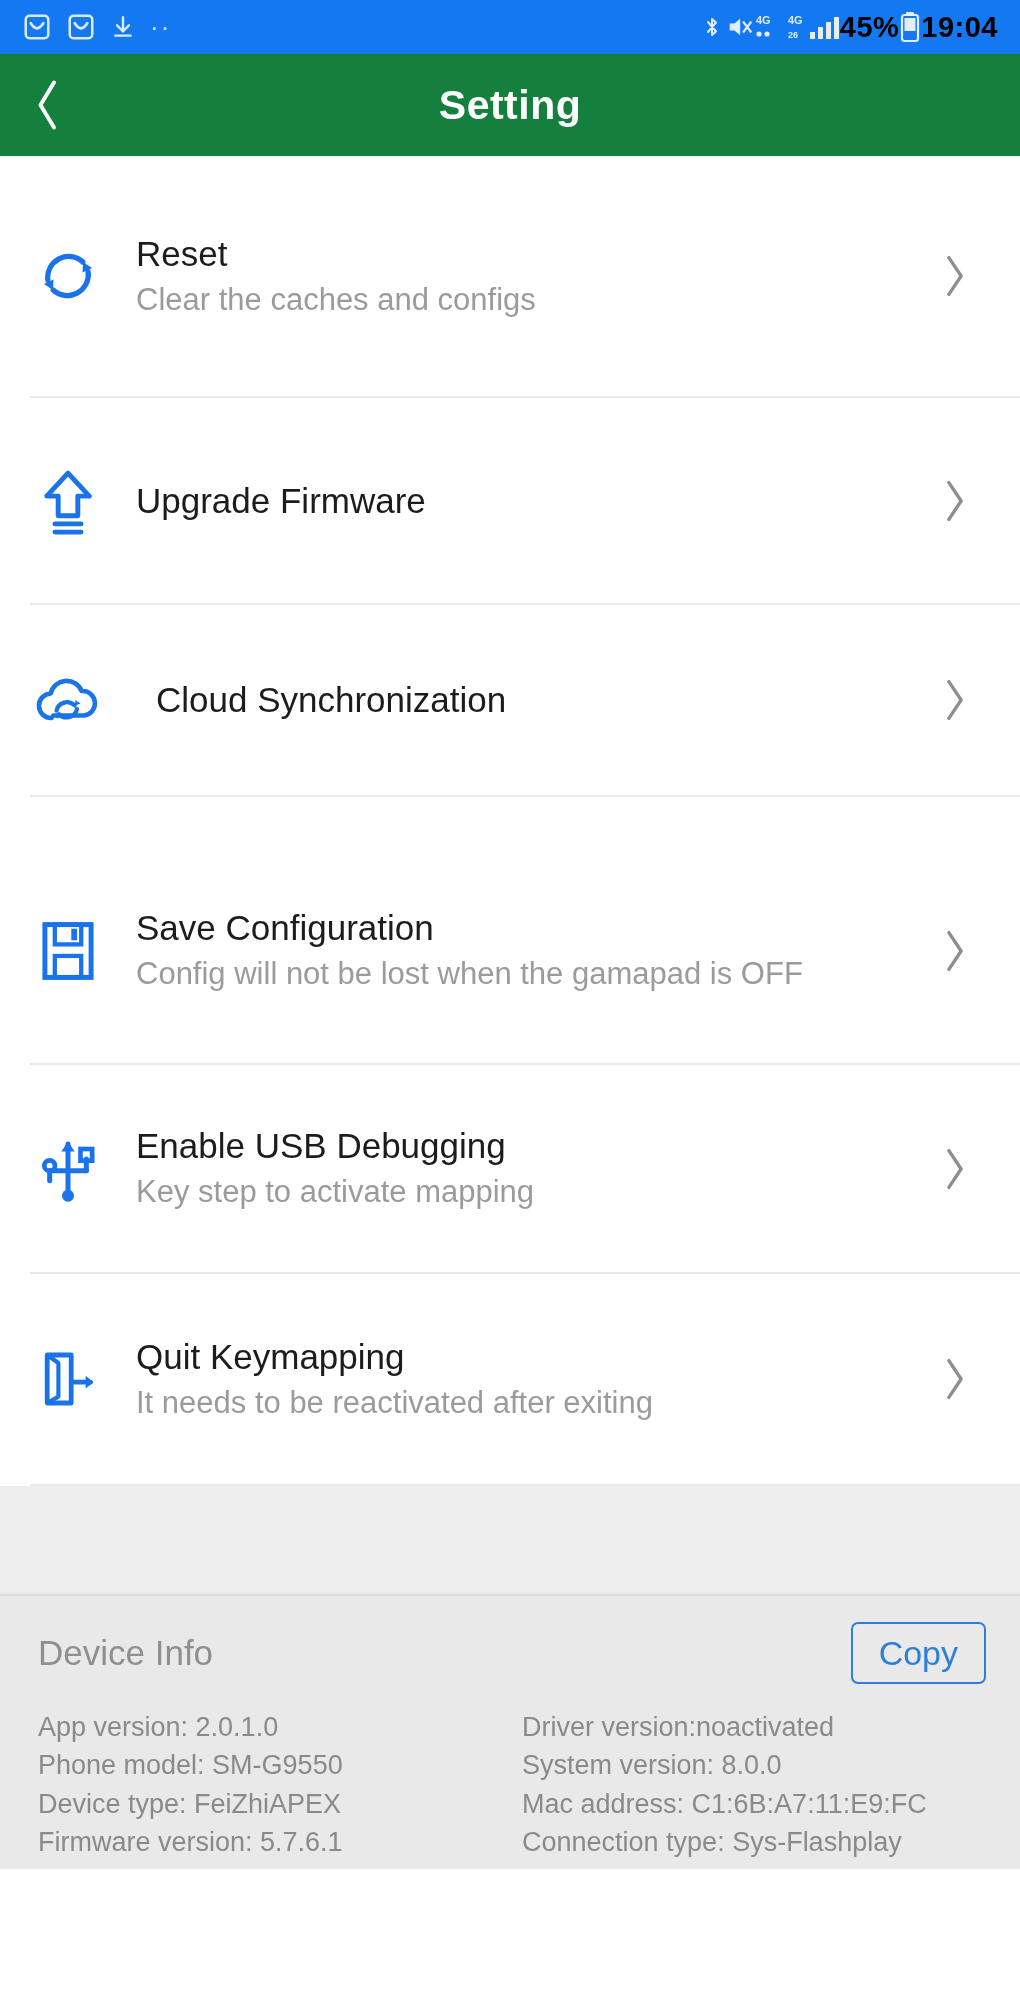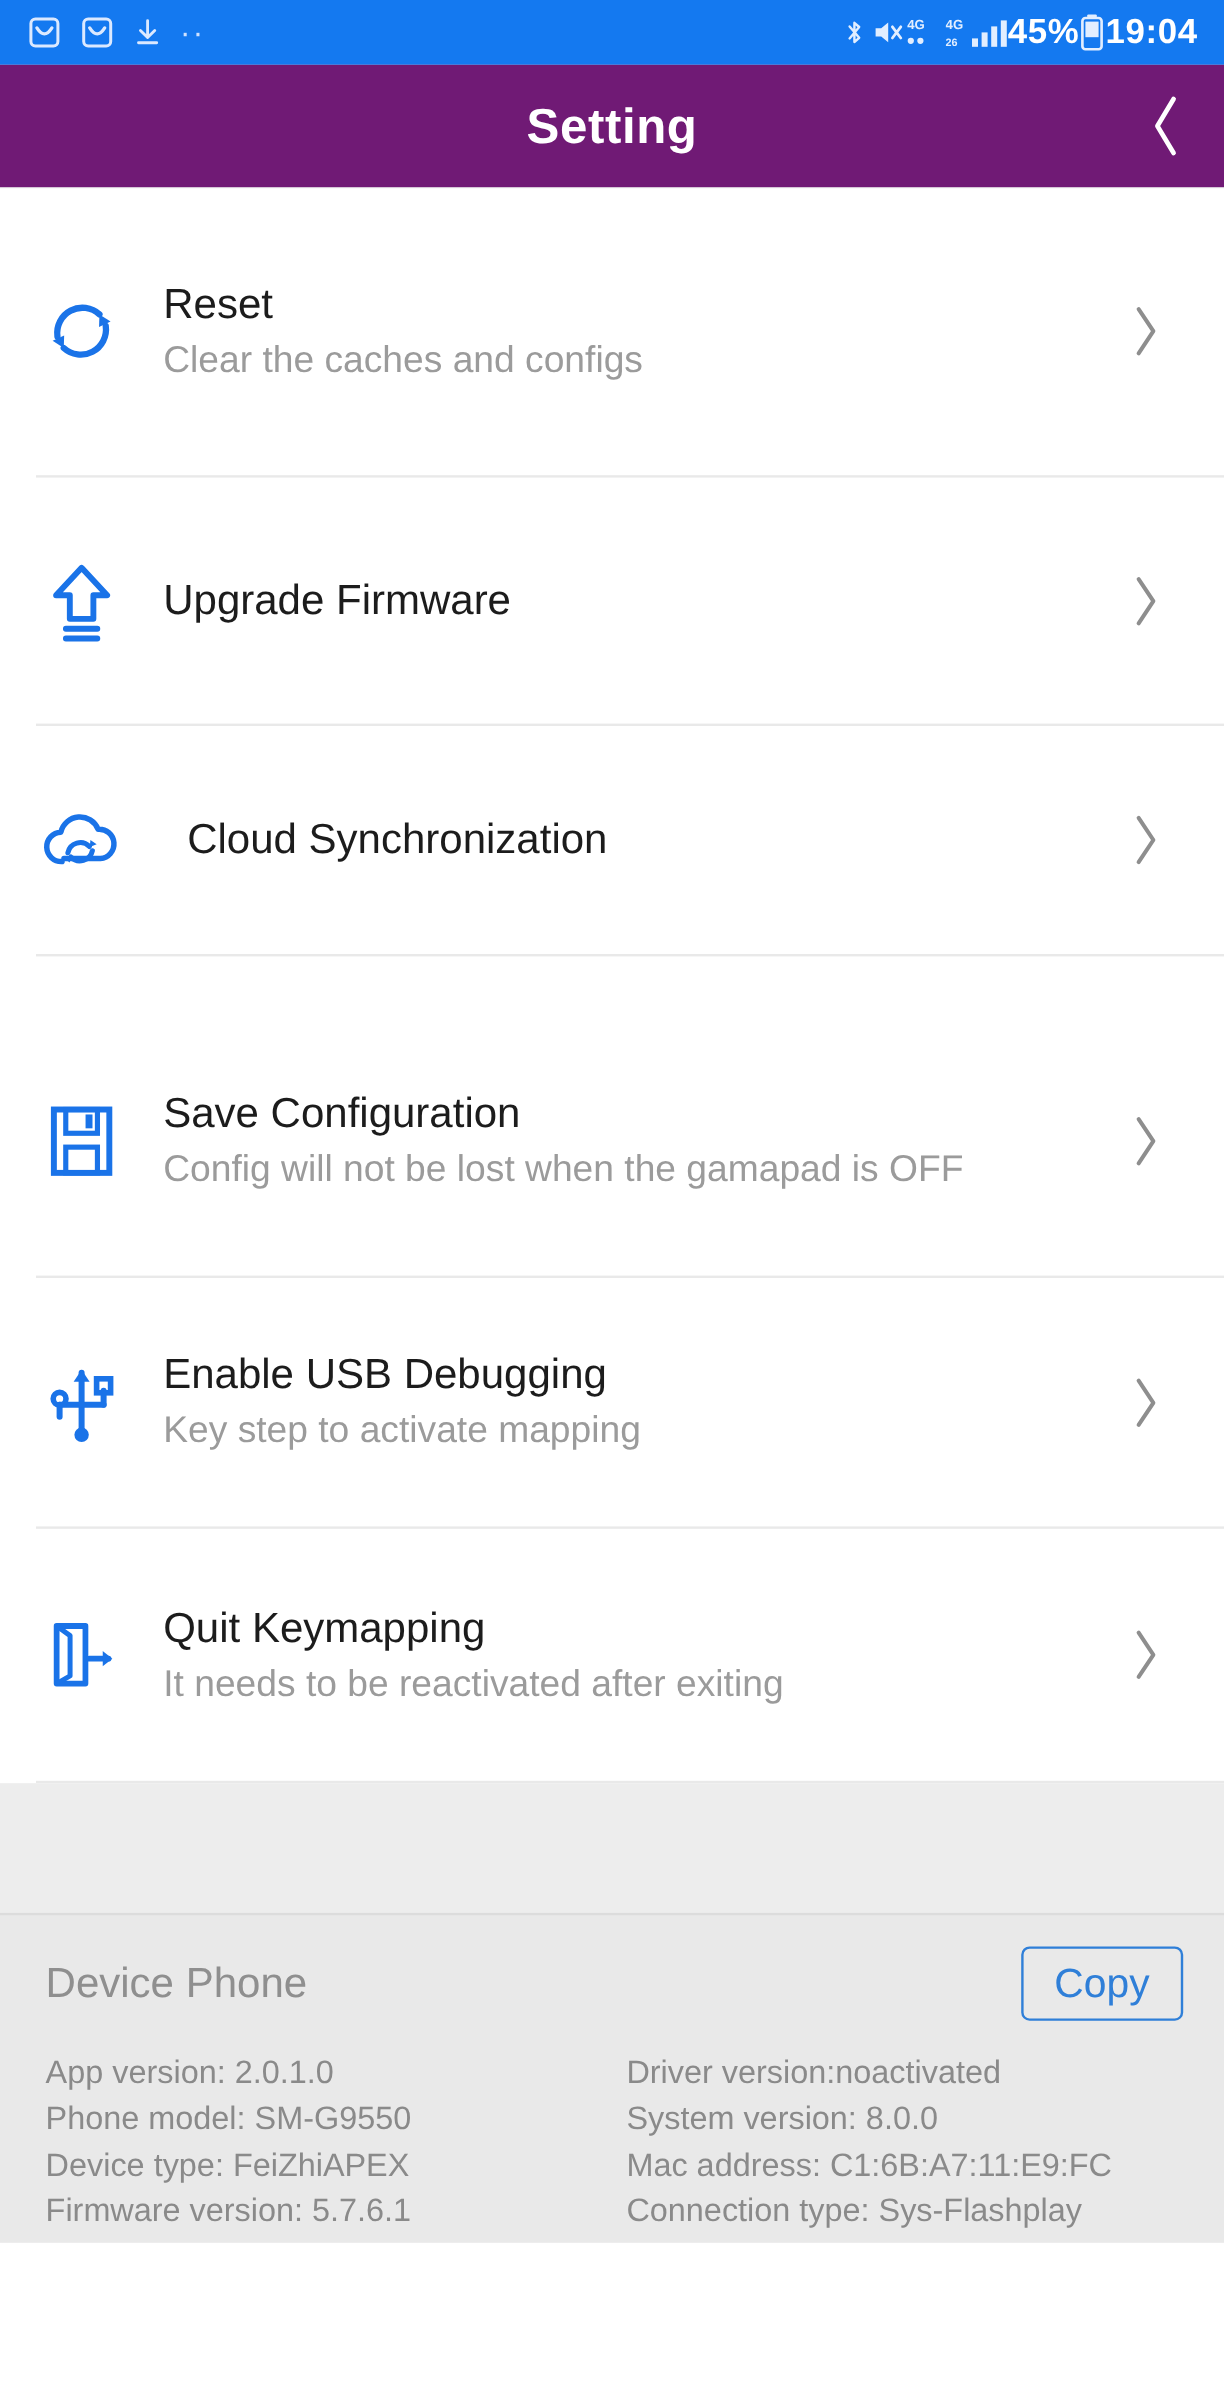--- a/index.html
+++ b/index.html
@@ -25,34 +25,33 @@
     box-sizing: border-box;
     color: #e8f1ff;
   }
   .sb-left { display: flex; align-items: center; gap: 14px; }
   .sb-right { display: flex; align-items: center; margin-left: auto; text-align: center; }
   .sb-icon { display: flex; align-items: center; justify-content: center; }
   .sb-text {
     font-size: 29px;
     font-weight: 600;
     letter-spacing: 0.5px;
-    color: #ffffff;
+    color: #000000;
     line-height: 1;
   }
   .dots { font-size: 26px; line-height: 0.5; letter-spacing: 2px; color: #cfe2ff; }
 
   
   .appbar {
     height: 102px;
-    background: #701a75;
+    background: #15803d;
     display: flex;
     align-items: center;
     position: relative;
     box-shadow: 0 1px 0 rgba(0,0,0,0.06);
-    justify-content: flex-end;
   }
   .back-btn {
     width: 96px;
     height: 100%;
     display: flex;
     align-items: center;
     justify-content: center;
     cursor: pointer;
   }
   .appbar-title {
@@ -375,21 +374,21 @@
       </svg>
     </div>
   </div>
   <div class="divider"></div>
 </div>
 
 <div class="gap"></div>
 
 <div class="footer">
   <div class="footer-head">
-    <div class="device-info-label">Device Phone</div>
+    <div class="device-info-label">Device Info</div>
     <button class="copy-btn">Copy</button>
   </div>
   <div class="info-grid">
     <div class="info-col">
       <div class="info-line">App version: 2.0.1.0</div>
       <div class="info-line">Phone model: SM-G9550</div>
       <div class="info-line">Device type: FeiZhiAPEX</div>
       <div class="info-line">Firmware version: 5.7.6.1</div>
     </div>
     <div class="info-col right">

